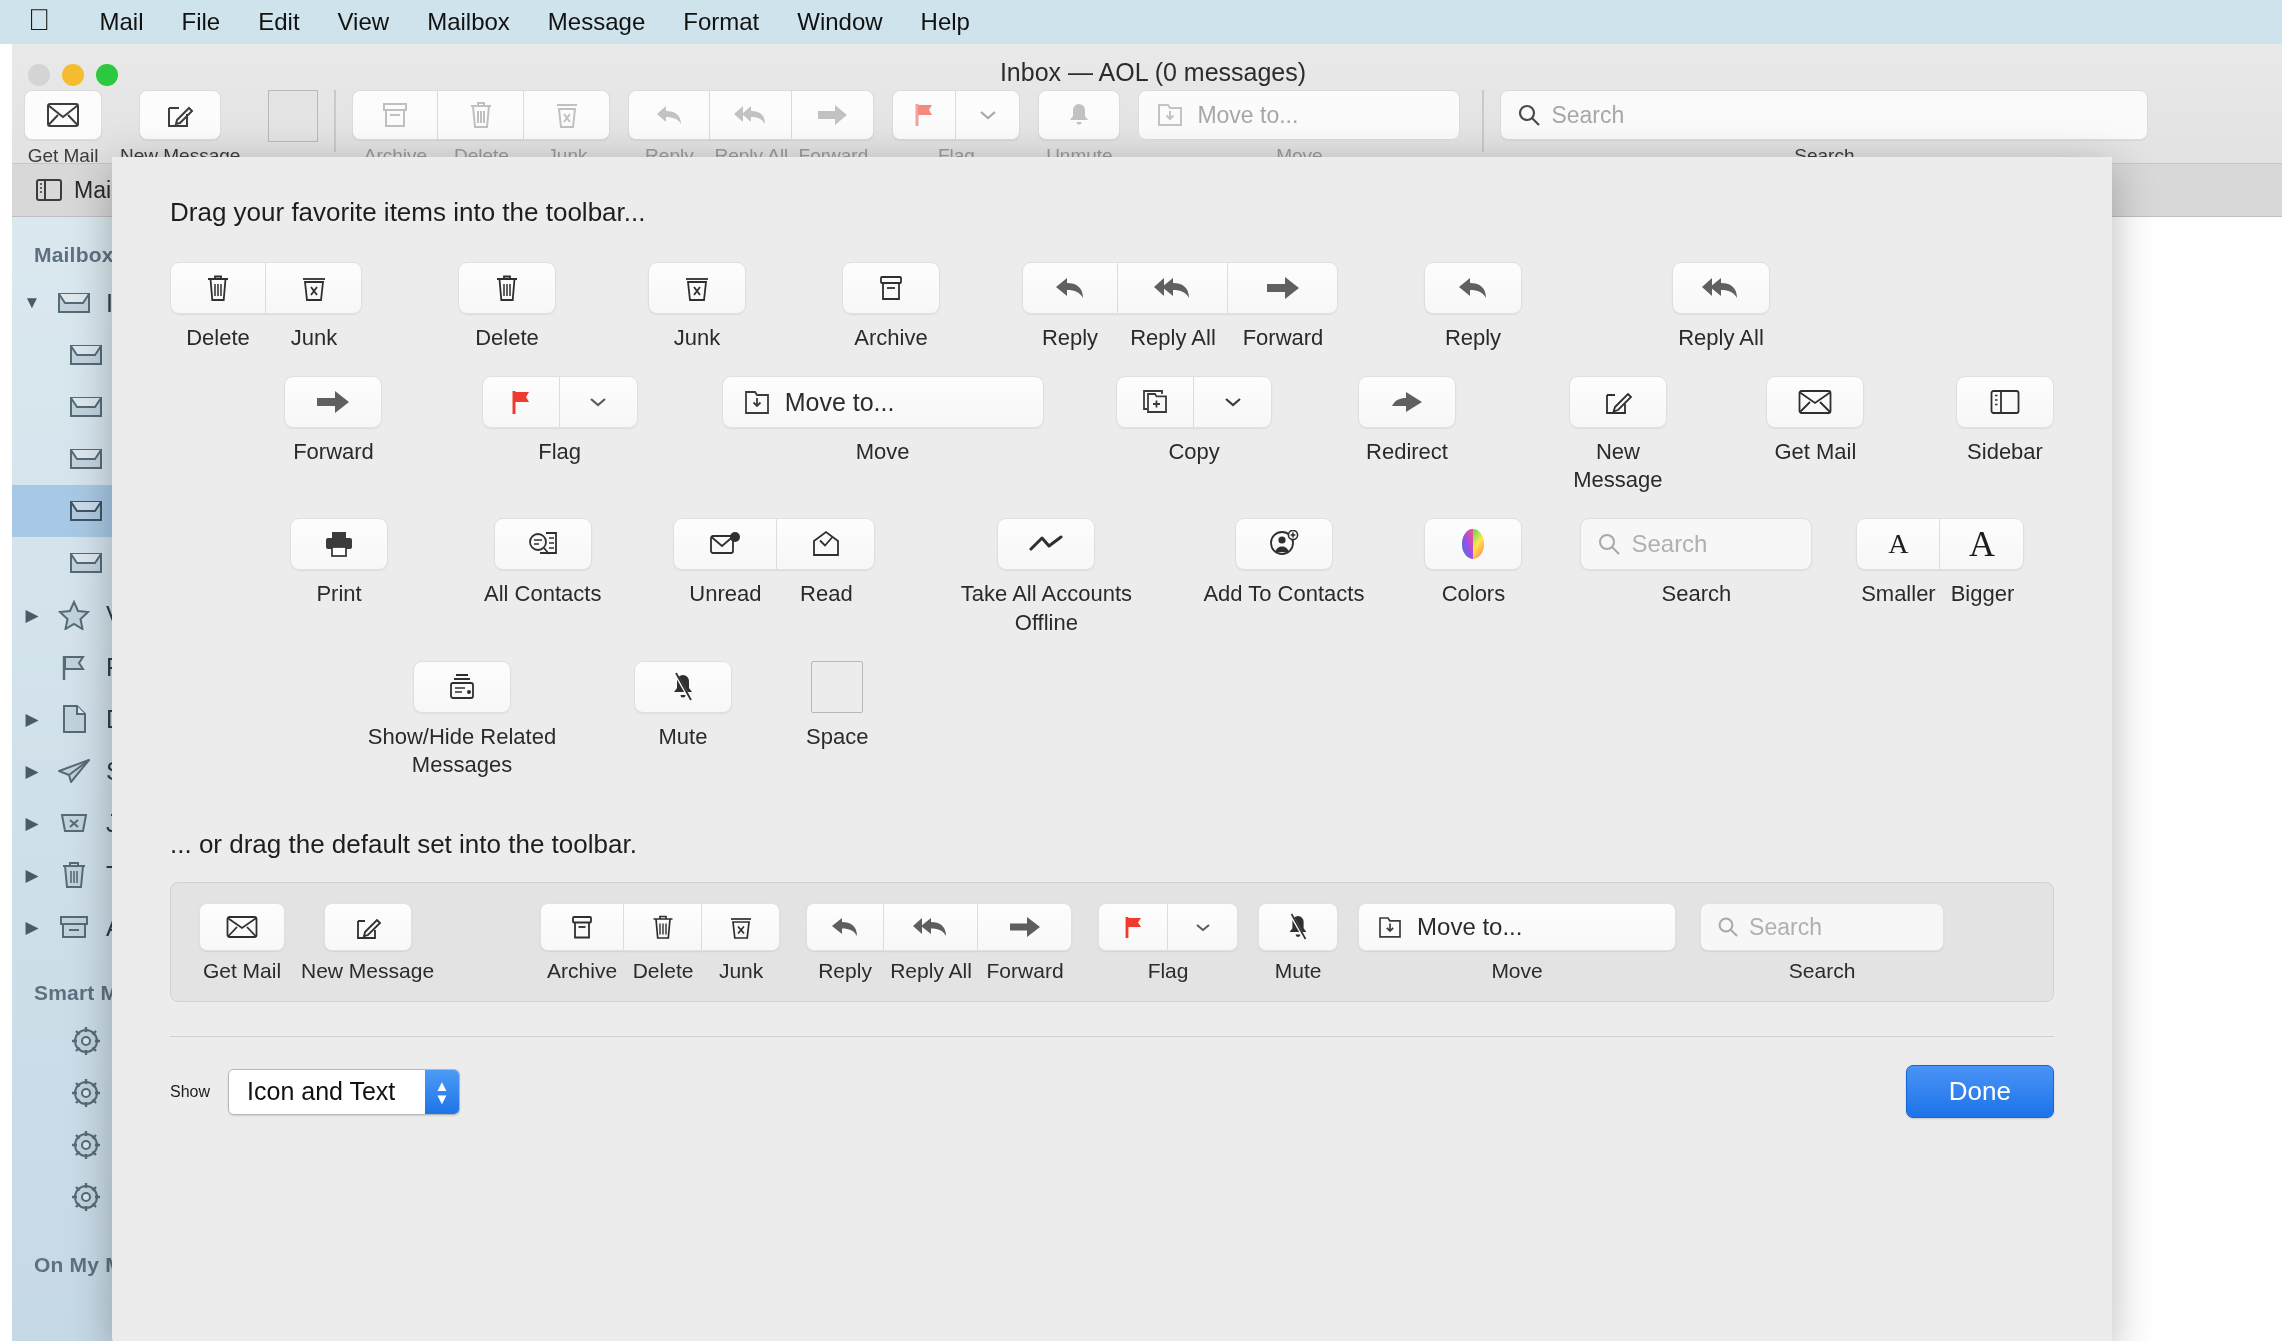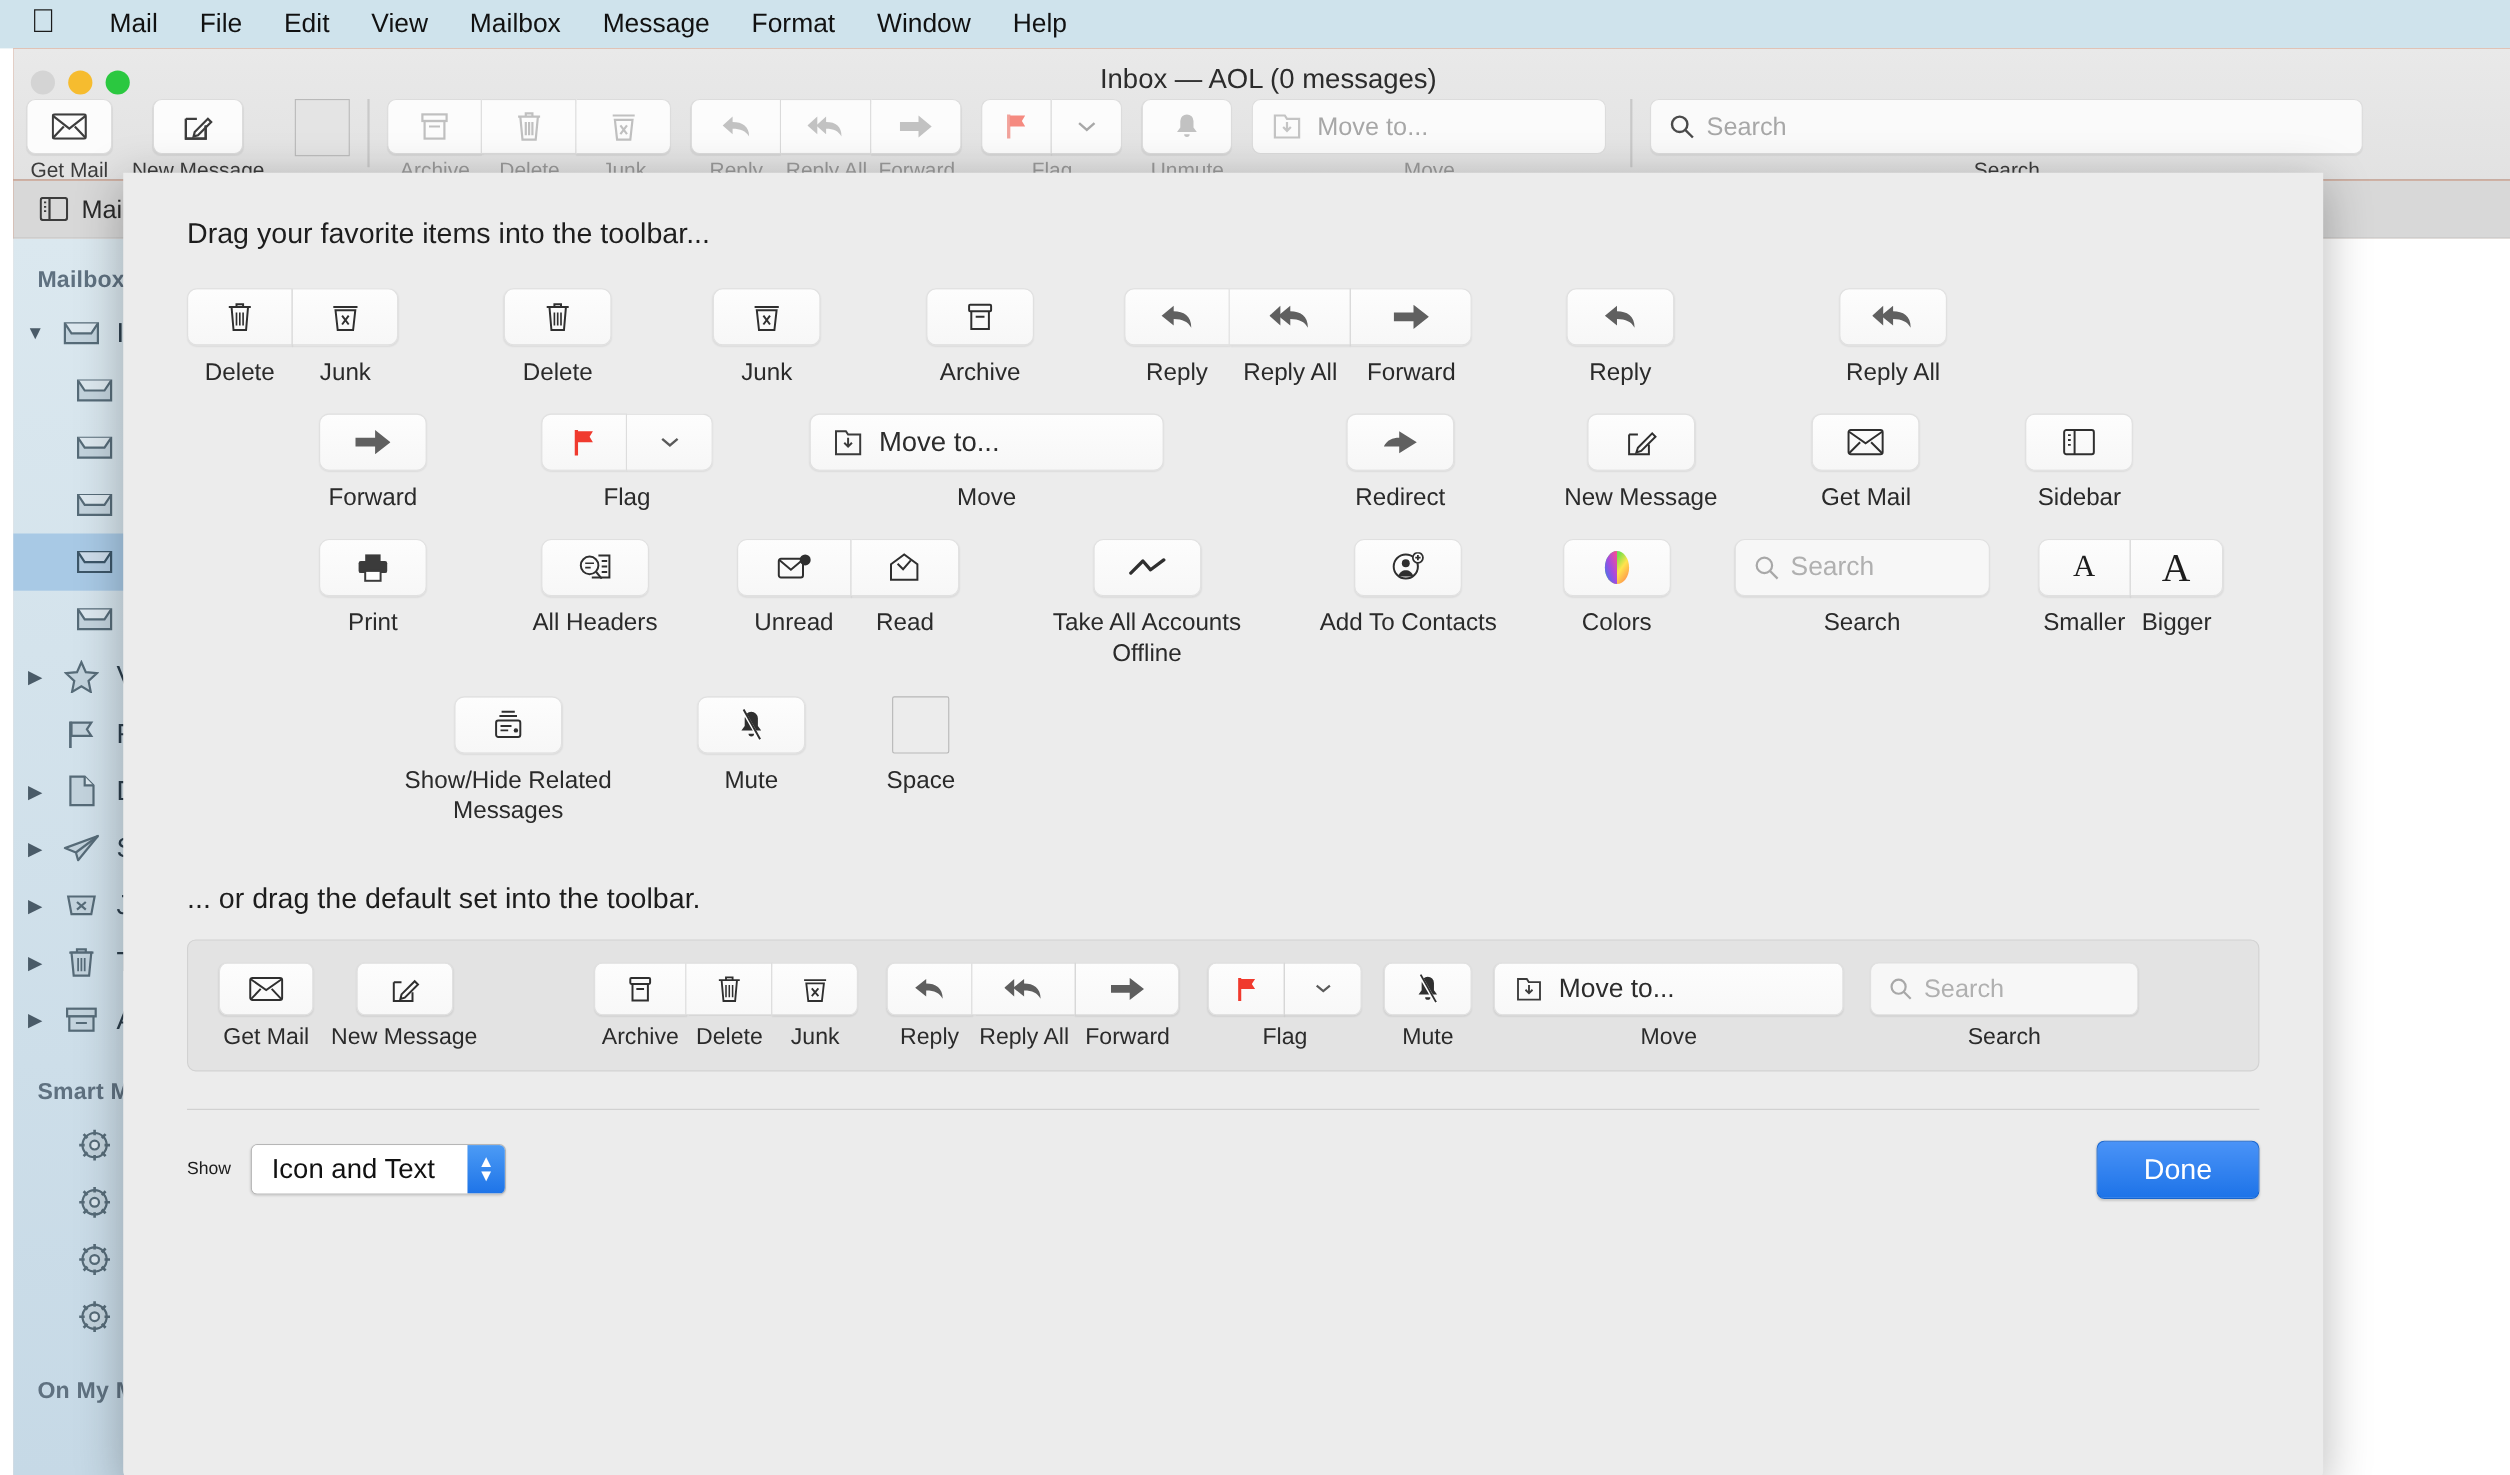--- a/index.html
+++ b/index.html
@@ -841,20 +841,41 @@
                       <path d="M14 10v8M10.5 14.5L14 18l3.5-3.5" fill="none" stroke="#3b3b3b" stroke-width="1.8"></path>
                     </svg>
                 </span>
                 <span style="font-size:25px;color:#2c2c2c">Move to...</span>
               </div>
               <div class="plabel" style="width:322px">Move</div>
             </div>
 
             <div style="width:76px"></div>
 
+            <div class="pitem">
+              <div class="pgroup">
+                <div class="pbtn" style="width:62px">
+                  <span>
+                    <svg width="28" height="26" viewBox="0 0 28 26">
+                        <path d="M7 5h7l1.6 2.4H25V23H7z" fill="none" stroke="#3b3b3b" stroke-width="1.8"></path>
+                        <path d="M21 5V2H3v18h3" fill="none" stroke="#3b3b3b" stroke-width="1.8"></path>
+                        <path d="M12 15h7M15.5 11.5v7" stroke="#3b3b3b" stroke-width="1.8"></path>
+                      </svg>
+                  </span>
+                </div>
+                <div class="pbtn" style="width:50px">
+                  <span>
+                    <svg width="18" height="12" viewBox="0 0 18 12">
+                        <path d="M2 3l7 6 7-6" fill="none" stroke="#3b3b3b" stroke-width="2.2"></path>
+                      </svg>
+                  </span>
+                </div>
+              </div>
+              <div class="plabel" style="width:112px">Copy</div>
+            </div>
 
             <div style="width:90px"></div>
 
             <div class="pitem">
               <div class="pbtn" style="width:98px">
                 <span>
                   <svg width="34" height="24" viewBox="0 0 34 24">
                       <path d="M2 16c3-6 8-8 14-8V2l16 10-16 10v-6c-6 0-10 0-14 0z" fill="#606060"></path>
                     </svg>
                 </span>
@@ -929,21 +950,21 @@
                 <span>
                   <svg width="32" height="28" viewBox="0 0 32 28">
                       <path d="M19 3h10v20H13" fill="none" stroke="#2f2f2f" stroke-width="1.8"></path>
                       <path d="M22 8h5M22 13h5M22 18h5" stroke="#2f2f2f" stroke-width="1.6"></path>
                       <circle cx="11" cy="12" r="8" fill="none" stroke="#2f2f2f" stroke-width="1.8"></circle>
                       <path d="M17 18l5 6" stroke="#2f2f2f" stroke-width="1.8"></path>
                       <path d="M7 10h8M7 14h5" stroke="#2f2f2f" stroke-width="1.5"></path>
                     </svg>
                 </span>
               </div>
-              <div class="plabel">All Headers</div>
+              <div class="plabel">All Contacts</div>
             </div>
 
             <div style="width:72px"></div>
 
             <div class="pitem">
               <div class="pgroup">
                 <div class="pbtn" style="width:104px">
                   <span>
                     <svg width="32" height="26" viewBox="0 0 32 26">
                         <rect x="2" y="5" width="22" height="17" rx="2" fill="none" stroke="#2f2f2f" stroke-width="1.8"></rect>

